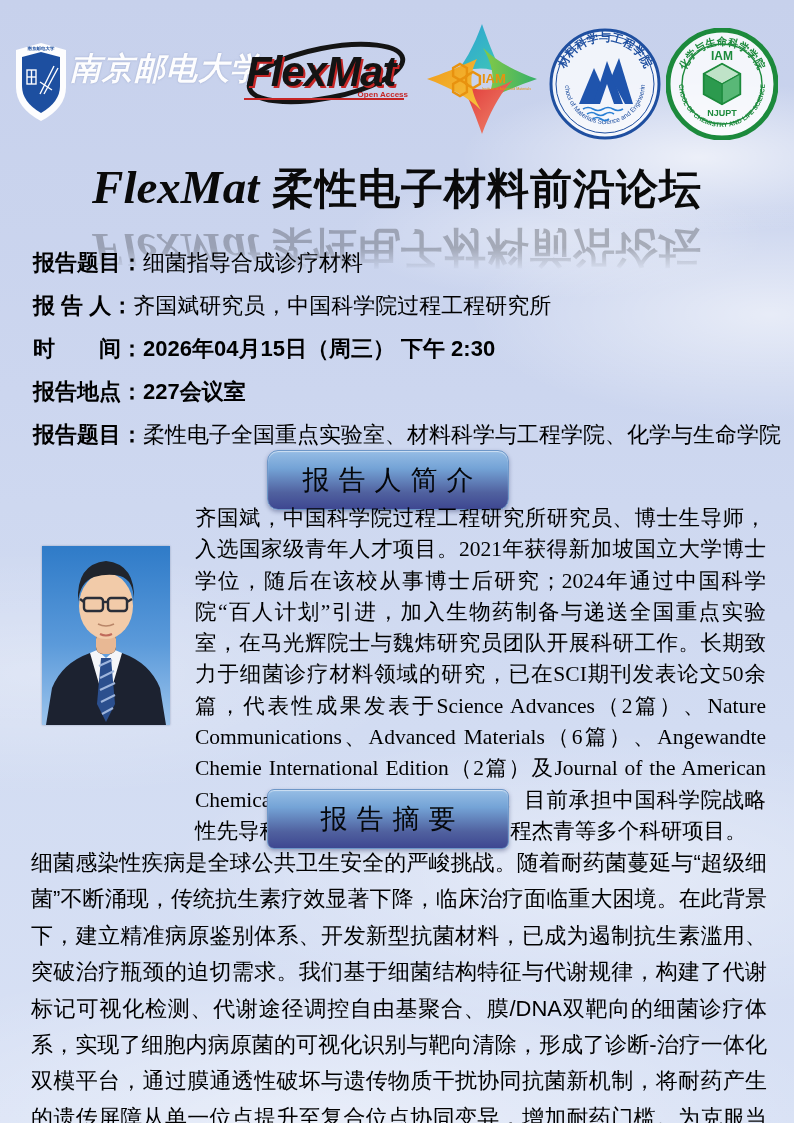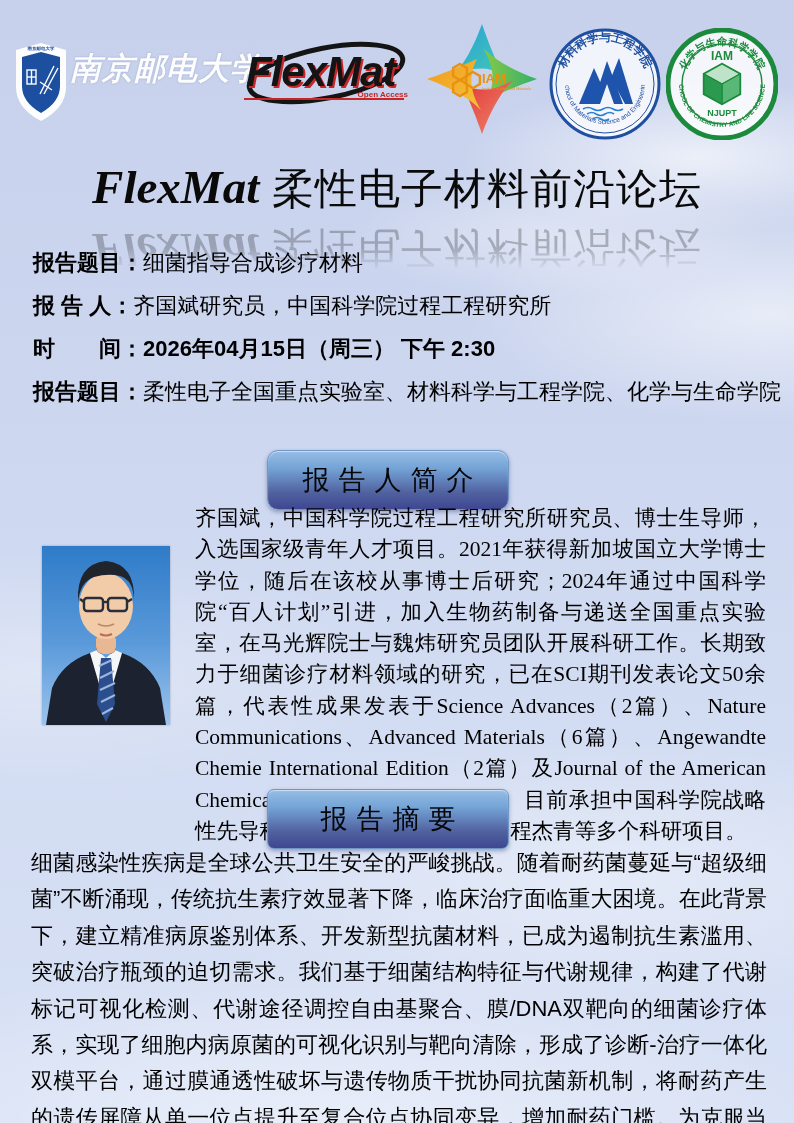--- a/index.html
+++ b/index.html
@@ -38,21 +38,21 @@
     text-shadow:2px 2px 0 #c62626;
   }
   .flexmat-rule{position:absolute;left:0;top:58px;width:160px;height:2px;background:#c62626;}
   .flexmat-oa{position:absolute;right:6px;top:50px;font-size:8px;font-weight:bold;color:#c62626;}
   .iam-logo{position:absolute;left:420px;top:8px;}
   .materials-logo{position:absolute;left:549px;top:16px;}
   .chemistry-logo{position:absolute;left:666px;top:16px;}
   
   .title-wrap{position:absolute;left:0;top:160px;width:794px;text-align:center;line-height:54px;white-space:nowrap;}
   .title-latin{font-family:"Liberation Serif","DejaVu Serif",serif;font-weight:bold;font-style:italic;font-size:47px;color:#0a0a0a;}
-  .title-cn{font-family:"Liberation Sans","DejaVu Sans",sans-serif;font-weight:400;font-size:42px;letter-spacing:1px;color:#0a0a0a;}
+  .title-cn{font-family:"Liberation Sans","DejaVu Sans",sans-serif;font-weight:700;font-size:42px;letter-spacing:1px;color:#0a0a0a;}
   .title-reflection{
     position:absolute;left:0;top:212px;width:794px;text-align:center;line-height:54px;white-space:nowrap;
     transform:scaleY(-1);opacity:.28;pointer-events:none;
     -webkit-mask-image:linear-gradient(0deg, rgba(0,0,0,.9) 55%, transparent 90%);
             mask-image:linear-gradient(0deg, rgba(0,0,0,.9) 55%, transparent 90%);
     filter:blur(.6px);
   }
   
   .info-list{position:absolute;left:33px;top:248px;width:740px;}
   .info-row{height:43px;font-size:22px;line-height:30px;white-space:nowrap;}
@@ -207,20 +207,23 @@
 
   <div class="info-list">
     <div class="info-row">
       <span class="info-label">报告题目：</span><span class="info-value">细菌指导合成诊疗材料</span>
     </div>
     <div class="info-row">
       <span class="info-label">报 告 人：</span><span class="info-value">齐国斌研究员，中国科学院过程工程研究所</span>
     </div>
     <div class="info-row">
       <span class="info-label">时　　间：</span><span class="info-value bold">2026年04月15日（周三） 下午 2:30</span>
+    </div>
+    <div class="info-row">
+      <span class="info-label">报告地点：</span><span class="info-value bold">227会议室</span>
     </div>
     <div class="info-row">
       <span class="info-label">报告题目：</span><span class="info-value">柔性电子全国重点实验室、材料科学与工程学院、化学与生命学院</span>
     </div>
   </div>
 
   <div class="section-btn btn-bio">报告人简介</div>
 
   <svg class="speaker-photo" width="128" height="179" viewBox="0 0 128 179">
     <defs>

